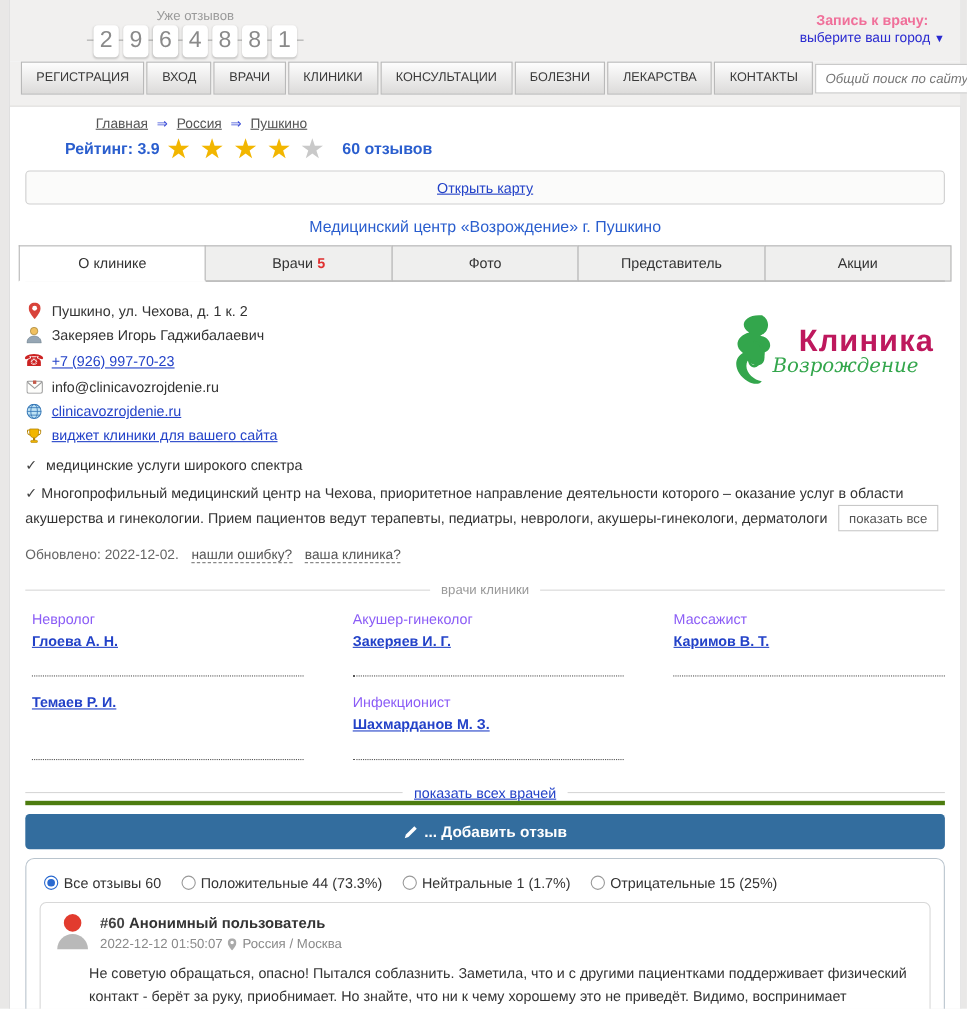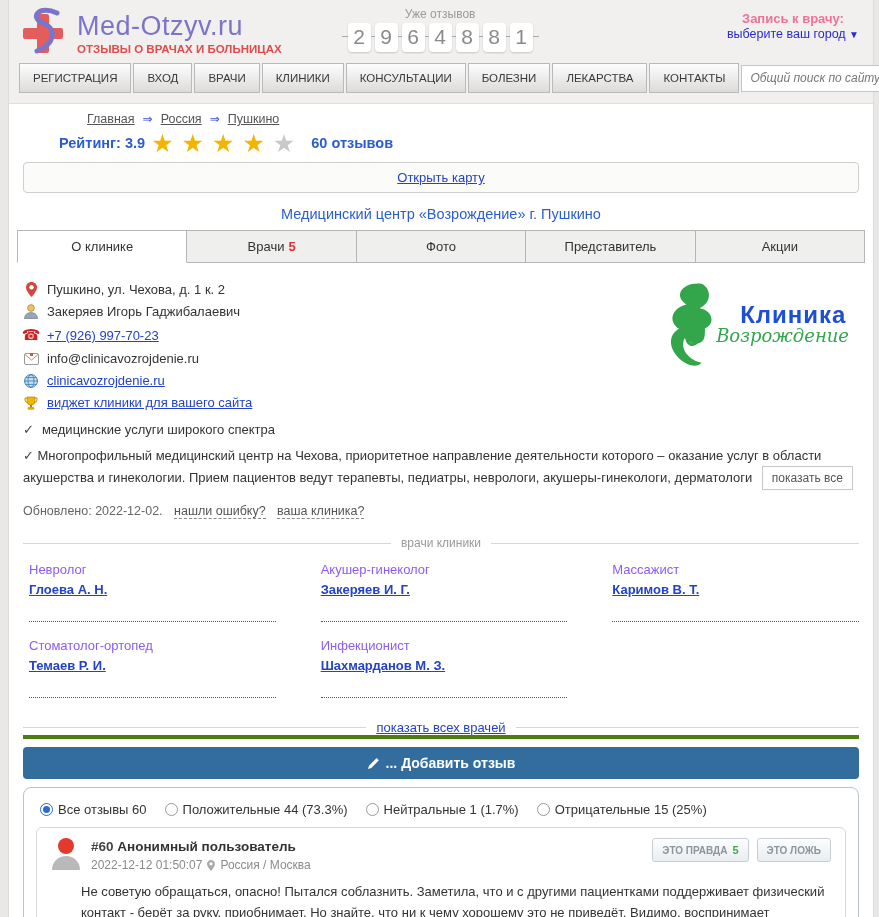--- a/index.html
+++ b/index.html
@@ -56,21 +56,21 @@
   .tab:first-child { margin-left: 0; }
   .tab.active { background: #fff; border-bottom: 1px solid #fff; z-index: 2; }
   .tab-badge { color: #e03030; font-weight: bold; margin-left: 4px; }
   .tabs-underline { height: 1px; background: #b5b5b5; margin: -1px 14px 0; position: relative; z-index: 1; }
   .tab.active::after { content: ""; position: absolute; left: 0; right: 0; bottom: -1px; height: 1px; background: #fff; }
 
   
   .panel { padding: 12px 14px 4px; position: relative; }
   .clinic-logo { position: absolute; right: 24px; top: 14px; width: 185px; display: flex; align-items: flex-start; }
   .cl-text { margin-left: -6px; margin-top: 24px; }
-  .cl-line1 { color: #1d4ed8; font-weight: bold; font-size: 24px; letter-spacing: 1px; margin-left: 24px; }
+  .cl-line1 { color: #be185d; font-weight: bold; font-size: 28px; letter-spacing: 1px; margin-left: 24px; }
   .cl-line2 { color: #33a64c; font-family: "DejaVu Serif", serif; font-style: italic; font-size: 18px; margin-top: -4px; }
   .info-row { display: flex; align-items: center; gap: 8px; margin: 7px 0; font-size: 13px; }
   .info-row .ricon { width: 16px; display: inline-flex; justify-content: center; flex: 0 0 16px; }
   .phone-glyph { color: #cc2222; font-size: 15px; }
   .check { color: #444; font-size: 13px; }
   .feature-row { margin: 12px 0 8px; display: flex; gap: 8px; }
   .desc-row { margin: 8px 0; line-height: 1.65; max-width: 838px; }
   .show-all-btn { display: inline-block; border: 1px solid #c8c8c8; background: #fff; color: #555; font-size: 12px; padding: 4px 9px; margin-left: 6px; cursor: pointer; font-family: "Liberation Sans", sans-serif; }
   .updated-row { margin: 14px 0 6px; color: #666; font-size: 12.5px; }
   .dashed-link { color: #555; text-decoration: none; border-bottom: 1px dashed #888; margin-left: 8px; }
@@ -110,31 +110,20 @@
   .vote-btn { background: linear-gradient(#fdfefe, #e8edf0); border: 1px solid #c6cdd3; border-radius: 3px; color: #8a959e; font-size: 10px; font-weight: bold; padding: 5px 9px; cursor: pointer; font-family: "Liberation Sans", sans-serif; }
   .vote-count { color: #3faa4f; margin-left: 5px; font-size: 11px; }
   .rev-text { margin: 10px 0 6px 30px; line-height: 1.6; font-size: 13px; color: #333; }
 </style>
 </head>
 <body>
 
 <div class="page">
 
   <header>
-    <a class="logo">
-      <svg width="52" height="52" viewBox="0 0 52 52">
-        <rect x="4" y="21" width="40" height="11" rx="2" fill="#e35d5d"></rect>
-        <rect x="18" y="7" width="12" height="39" rx="2" fill="#e35d5d"></rect>
-        <path d="M38 6 C20 -2 10 10 24 16 C40 23 34 38 18 44" fill="none" stroke="#7b74c8" stroke-width="5" stroke-linecap="round"></path>
-      </svg>
-      <span>
-        <div class="logo-title">Med-Otzyv.ru</div>
-        <div class="logo-sub">ОТЗЫВЫ О ВРАЧАХ И БОЛЬНИЦАХ</div>
-      </span>
-    </a>
 
     <div class="counter">
       <div class="counter-label">Уже отзывов</div>
       <div class="tiles">
         <span class="tile">2</span>
         <span class="tile">9</span>
         <span class="tile">6</span>
         <span class="tile">4</span>
         <span class="tile">8</span>
         <span class="tile">8</span>
@@ -297,21 +286,20 @@
     </div>
     <div class="doc-cell">
       <div class="doc-spec">Акушер-гинеколог</div>
       <a class="doc-name">Закеряев И. Г.</a>
     </div>
     <div class="doc-cell">
       <div class="doc-spec">Массажист</div>
       <a class="doc-name">Каримов В. Т.</a>
     </div>
     <div class="doc-cell">
-      <div class="doc-spec">Стоматолог-ортопед</div>
       <a class="doc-name">Темаев Р. И.</a>
     </div>
     <div class="doc-cell">
       <div class="doc-spec">Инфекционист</div>
       <a class="doc-name">Шахмарданов М. З.</a>
     </div>
     <div class="doc-cell empty"></div>
   </div>
 
   <div class="divider doctors-footer">
@@ -360,23 +348,19 @@
             <span class="rev-author">Анонимный пользователь</span>
           </div>
           <div class="rev-date-line">
             <span>2022-12-12 01:50:07</span>
             <svg width="8" height="11" viewBox="0 0 8 11">
                 <path d="M4 0 C1.8 0 0 1.8 0 4 C0 6.6 4 11 4 11 C4 11 8 6.6 8 4 C8 1.8 6.2 0 4 0 Z M4 5.4 A1.6 1.6 0 1 1 4 2.2 A1.6 1.6 0 0 1 4 5.4 Z" fill="#aaa"></path>
               </svg>
             <span>Россия / Москва</span>
           </div>
         </div>
-        <div class="rev-votes">
-          <button class="vote-btn"><span>ЭТО ПРАВДА</span><span class="vote-count">5</span></button>
-          <button class="vote-btn"><span>ЭТО ЛОЖЬ</span></button>
-        </div>
       </div>
       <p class="rev-text">Не советую обращаться, опасно! Пытался соблазнить. Заметила, что и с другими пациентками поддерживает физический контакт - берёт за руку, приобнимает. Но знайте, что ни к чему хорошему это не приведёт. Видимо, воспринимает пациенток как женщин, с которыми можно развлечься при первой возможности.</p>
 
     </div>
 
   </div>
 </div>
 
 </body></html>

